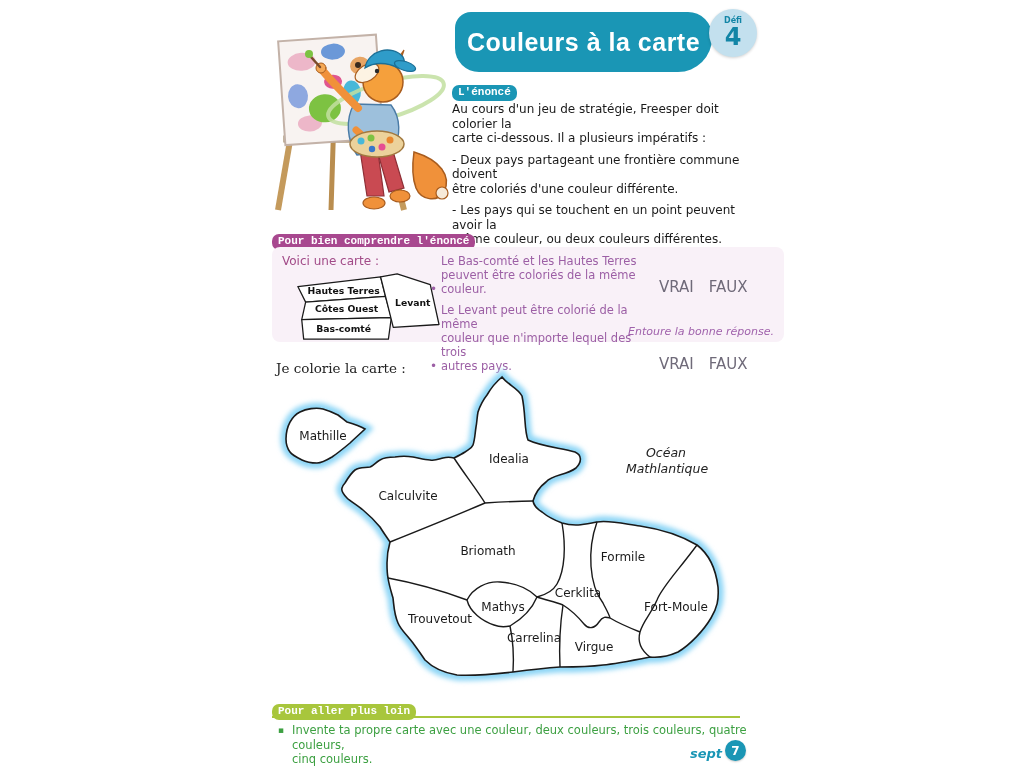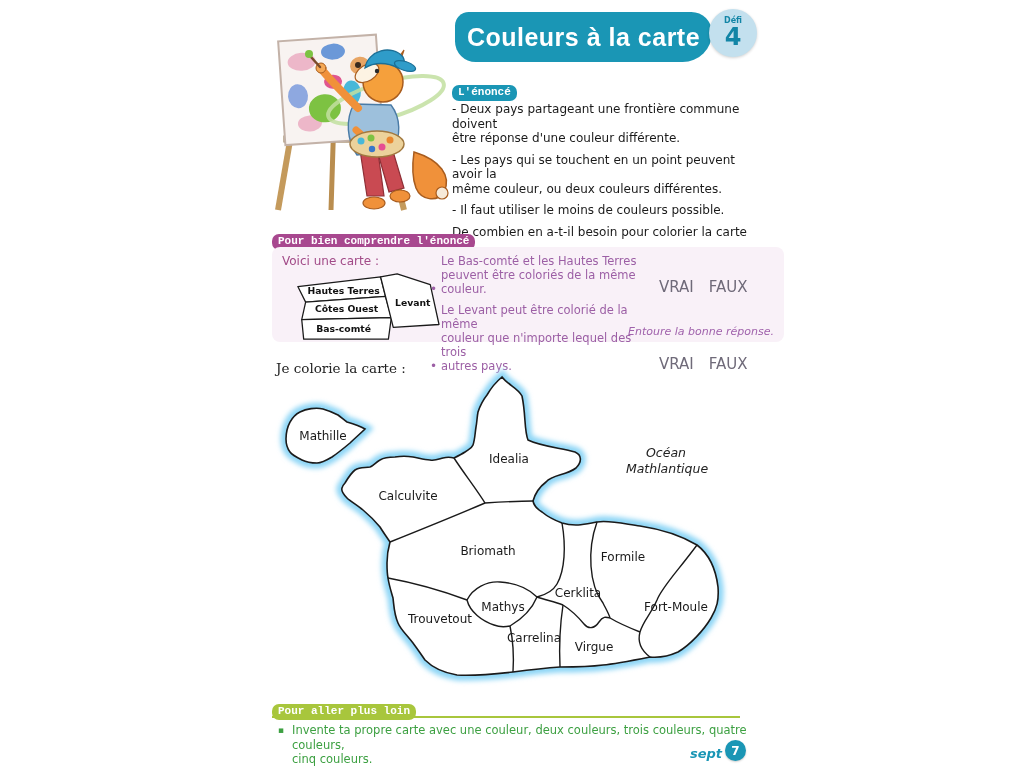--- a/index.html
+++ b/index.html
@@ -6,21 +6,21 @@
   body{
     width:1024px;height:768px;position:relative;overflow:hidden;
     background:#ffffff;
     font-family:"DejaVu Sans","Liberation Sans",sans-serif;
     color:#1a1a1a;
   }
   .abs{position:absolute;}
 
   
   #banner{
-    left:455px;top:12px;width:257px;height:50px;
+    left:455px;top:12px;width:257px;height:60px;
     background:#1a96b5;
     border-radius:16px 24px 34px 24px;
     display:flex;align-items:center;justify-content:center;
   }
   #banner .title{
     color:#ffffff;font-weight:bold;font-size:25px;letter-spacing:.5px;
     font-family:"Liberation Sans",sans-serif;
   }
   #badge{
     left:709px;top:9px;width:48px;height:48px;border-radius:50%;
@@ -147,22 +147,24 @@
 <div class="abs" id="banner">
   <span class="title">Couleurs à la carte</span>
 </div>
 <div class="abs" id="badge">
   <span class="defi">Défi</span>
   <span class="num">4</span>
 </div>
 
 <span class="abs chip" id="enonce-chip">L'énoncé</span>
 <div class="abs" id="enonce-body">
+  <p>Au cours d'un jeu de stratégie, Freesper doit colorier la
+carte ci-dessous. Il a plusieurs impératifs :</p>
   <p>- Deux pays partageant une frontière commune doivent
-être réponse d'une couleur différente.</p>
+être coloriés d'une couleur différente.</p>
   <p>- Les pays qui se touchent en un point peuvent avoir la
 même couleur, ou deux couleurs différentes.</p>
   <p>- Il faut utiliser le moins de couleurs possible.</p>
   <p>De combien en a-t-il besoin pour colorier la carte ?</p>
 </div>
 
 <span class="abs chip" id="comp-chip">Pour bien comprendre l'énoncé</span>
 <div class="abs" id="pink-box">
   <span id="voici">Voici une carte :</span>
   <svg id="mini-map" width="160" height="74" viewBox="0 0 160 76">

